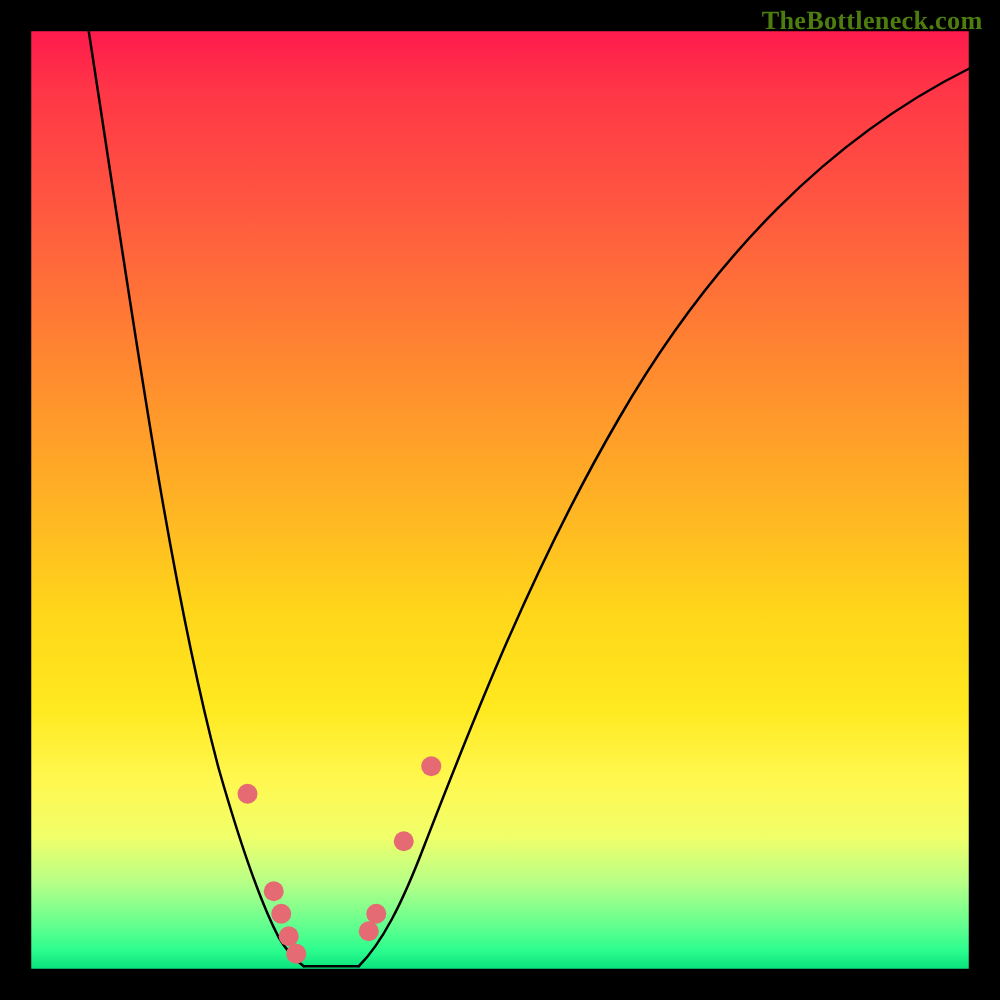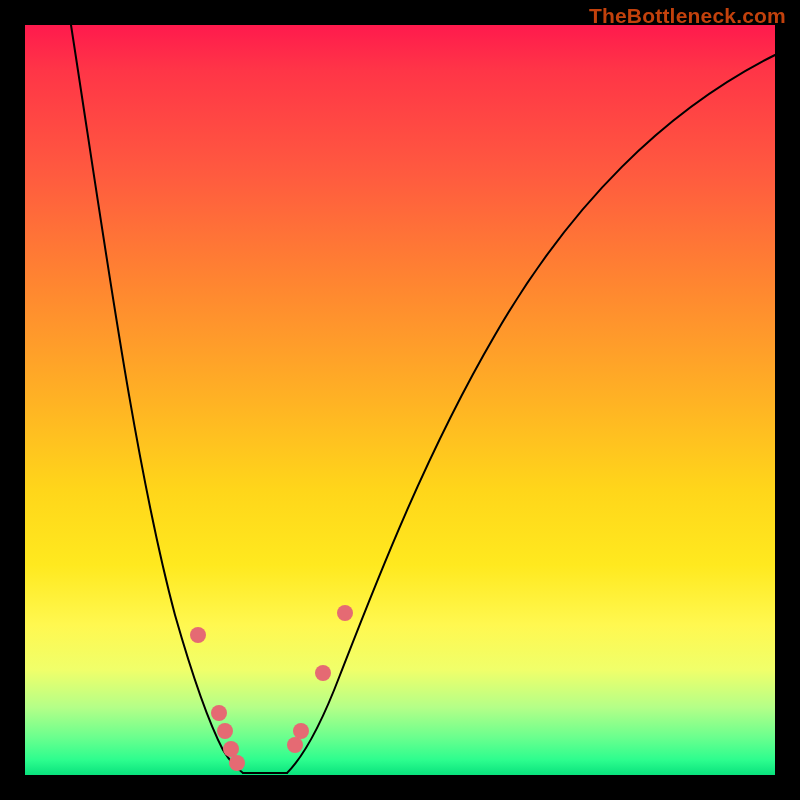--- a/index.html
+++ b/index.html
@@ -33,23 +33,24 @@
       #2dfd8e 98%,
       #09e27d 100%
     );
   }
   .watermark {
     position: absolute;
     top: 4px;
     right: 14px;
     font-size: 21px;
     font-weight: 600;
-    color: #c2410c;
+    color: #4d7c0f;
     letter-spacing: 0.2px;
     user-select: none;
+    font-family: Liberation Serif, serif;
   }
   svg.curve {
     position: absolute;
     left: 0;
     top: 0;
     width: 750px;
     height: 750px;
     overflow: visible;
   }
   .curve path {

